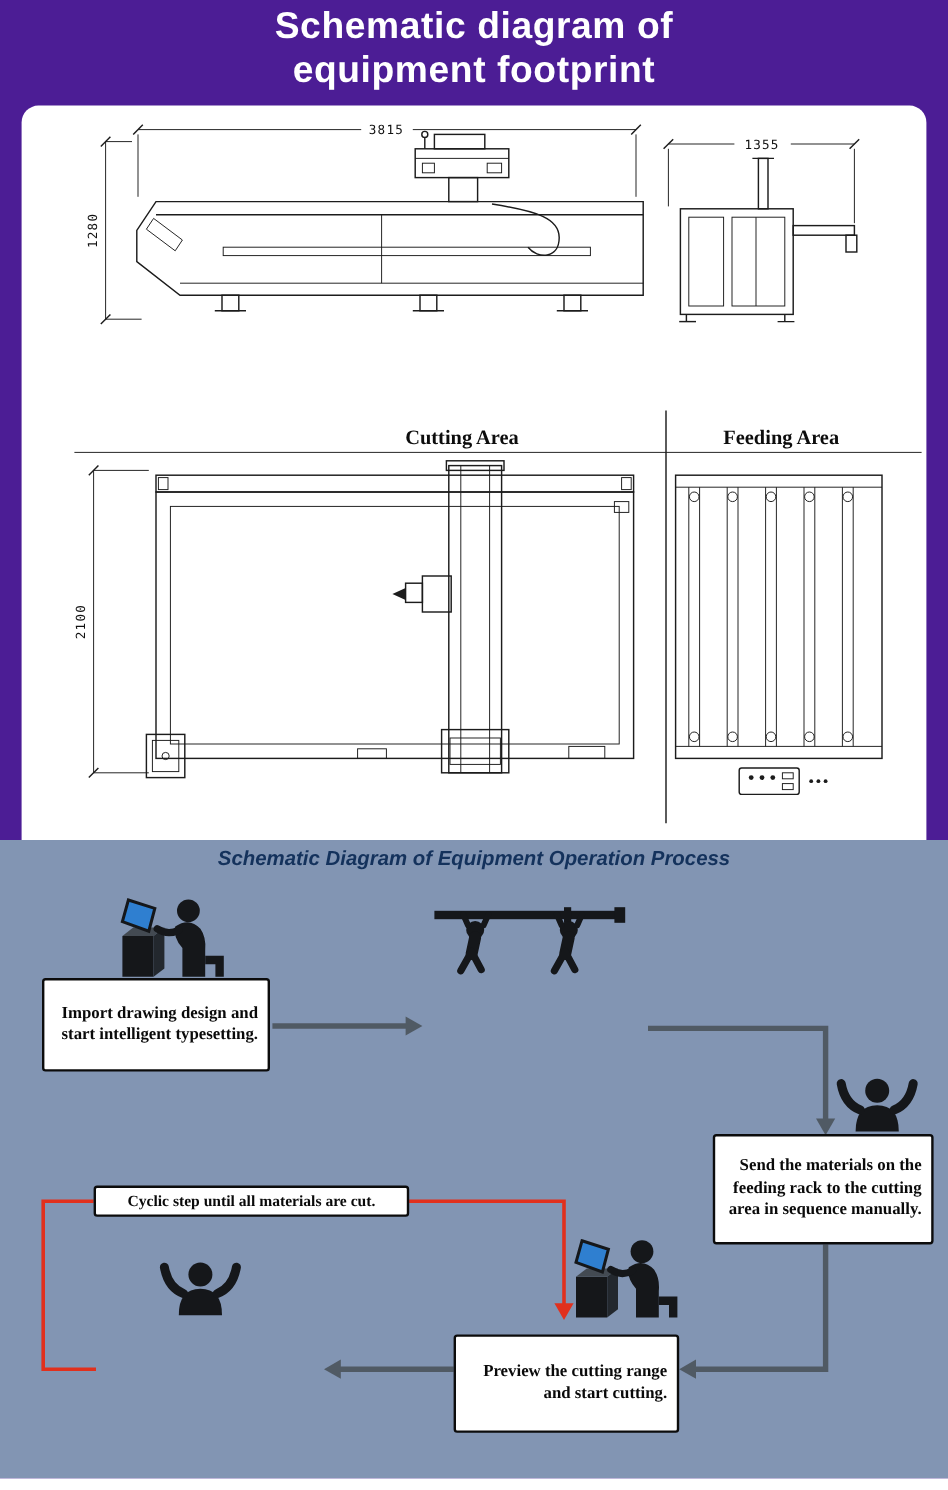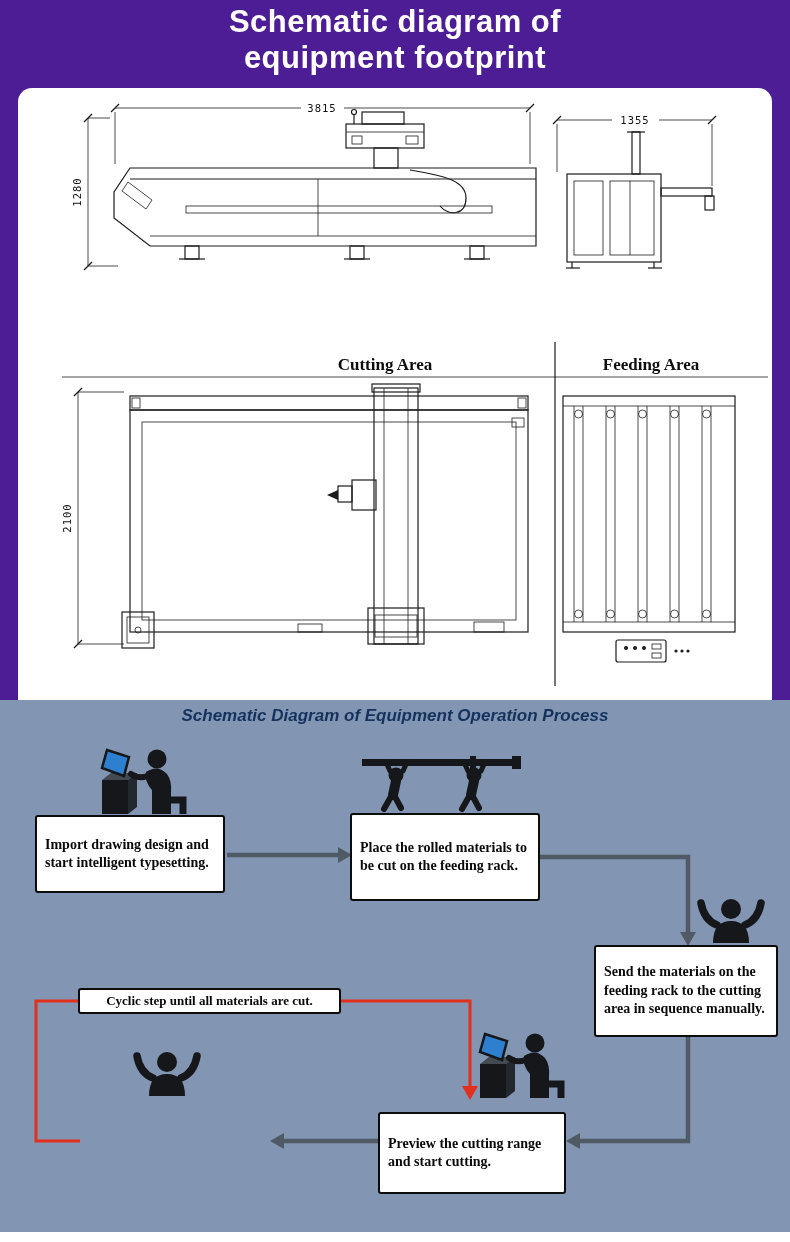--- a/index.html
+++ b/index.html
@@ -45,20 +45,21 @@
   .rfill  { fill:#e1301d; }
   .flow-box {
     position:absolute; box-sizing:border-box;
     background:#ffffff; border:2px solid #0c0c0c; border-radius:3px;
     display:flex; align-items:center;
     padding:4px 8px;
   }
   .flow-text {
     margin:0; color:#0a0a0a;
     font:bold 14px/1.32 "Liberation Serif", serif;
+    text-align:right;
   }
   #box1 { left:35px;  top:115px; width:190px; height:78px; }
   #box2 { left:350px; top:113px; width:190px; height:88px; }
   #box3 { left:594px; top:245px; width:184px; height:92px; }
   #box4 { left:378px; top:412px; width:188px; height:82px; }
   #box5 { left:80px;  top:398px; width:190px; height:90px; }
   #cyclic {
     left:78px; top:288px; width:263px; height:26px;
     justify-content:center; padding:0 21px;
   }
@@ -292,23 +293,20 @@
       <use href="#icon-laptop-person" transform="translate(100,48)"></use>
       <use href="#icon-carriers" transform="translate(362,48)"></use>
       <use href="#icon-pusher" transform="translate(698,197)"></use>
       <use href="#icon-laptop-person" transform="translate(478,332)"></use>
       <use href="#icon-pusher" transform="translate(134,350)"></use>
     </svg>
 
     <div class="flow-box" id="box1">
       <p class="flow-text">Import drawing design and start intelligent typesetting.</p>
     </div>
-    <div class="flow-box" id="box2">
-      <p class="flow-text">Place the rolled materials to be cut on the feeding rack.</p>
-    </div>
     <div class="flow-box" id="box3">
       <p class="flow-text">Send the materials on the feeding rack to the cutting area in sequence manually.</p>
     </div>
     <div class="flow-box" id="box4">
       <p class="flow-text">Preview the cutting range and start cutting.</p>
     </div>
     <div class="flow-box" id="cyclic">
       <p class="flow-text">Cyclic step until all materials are cut.</p>
     </div>
   </section>

